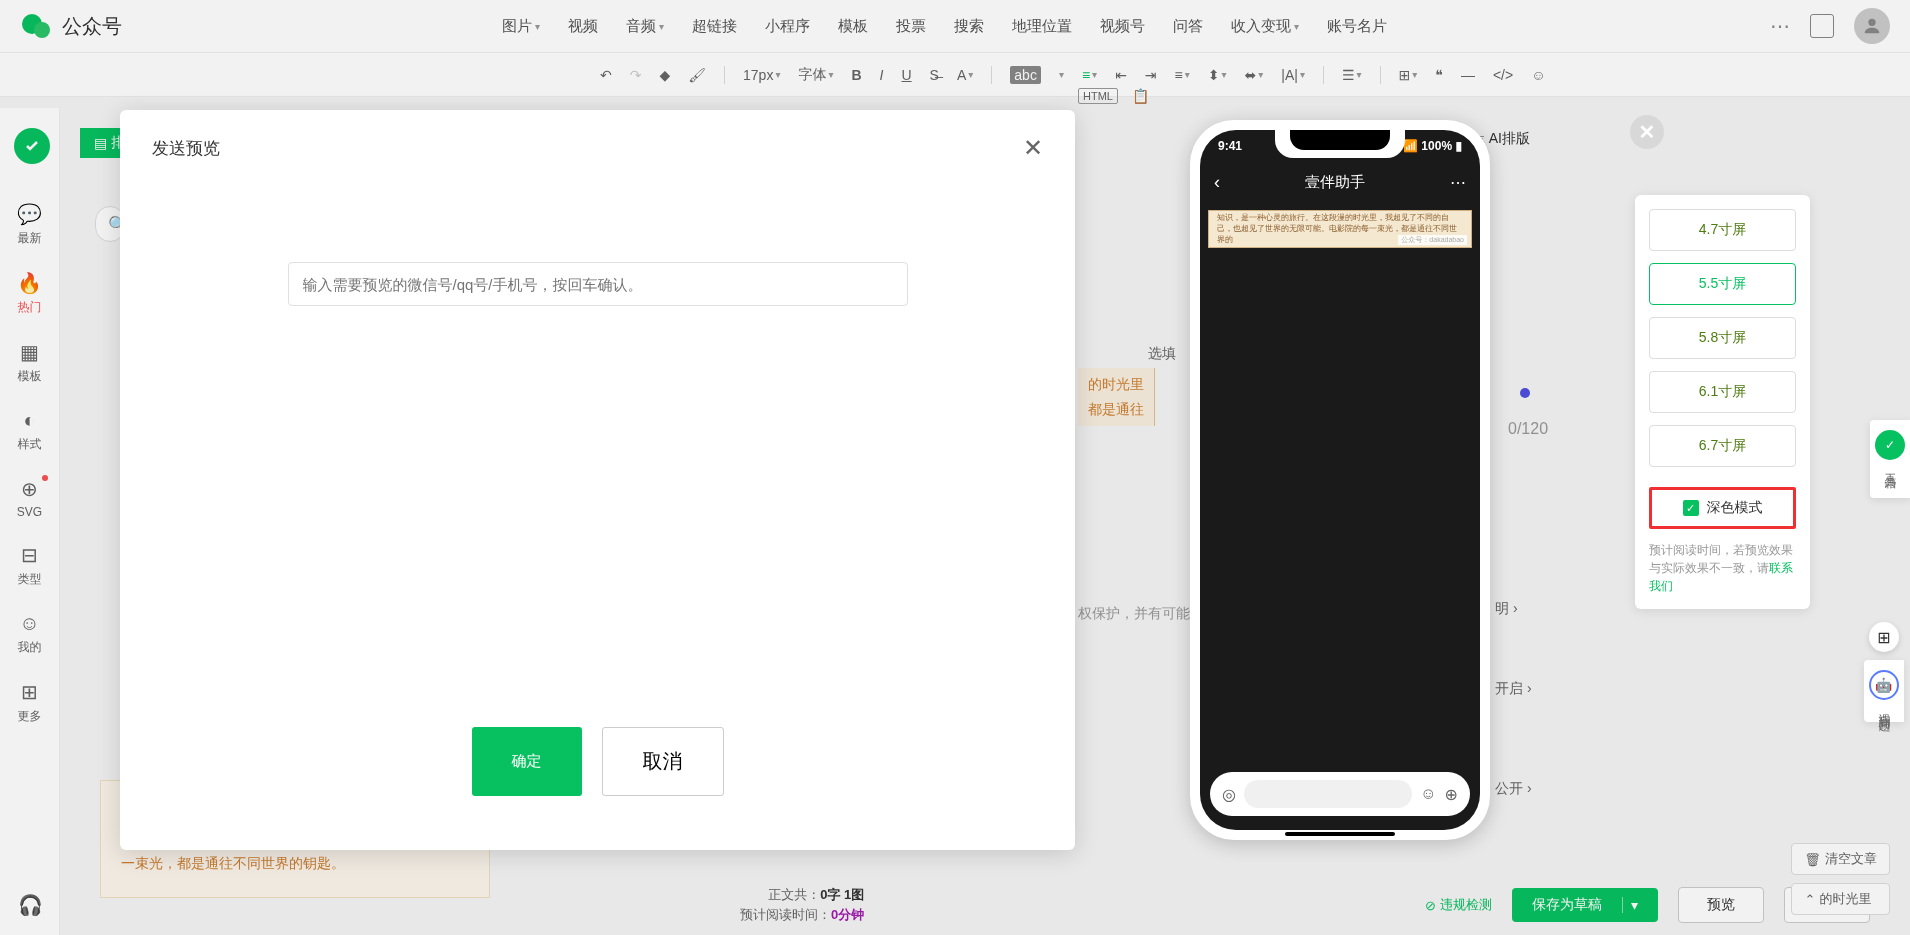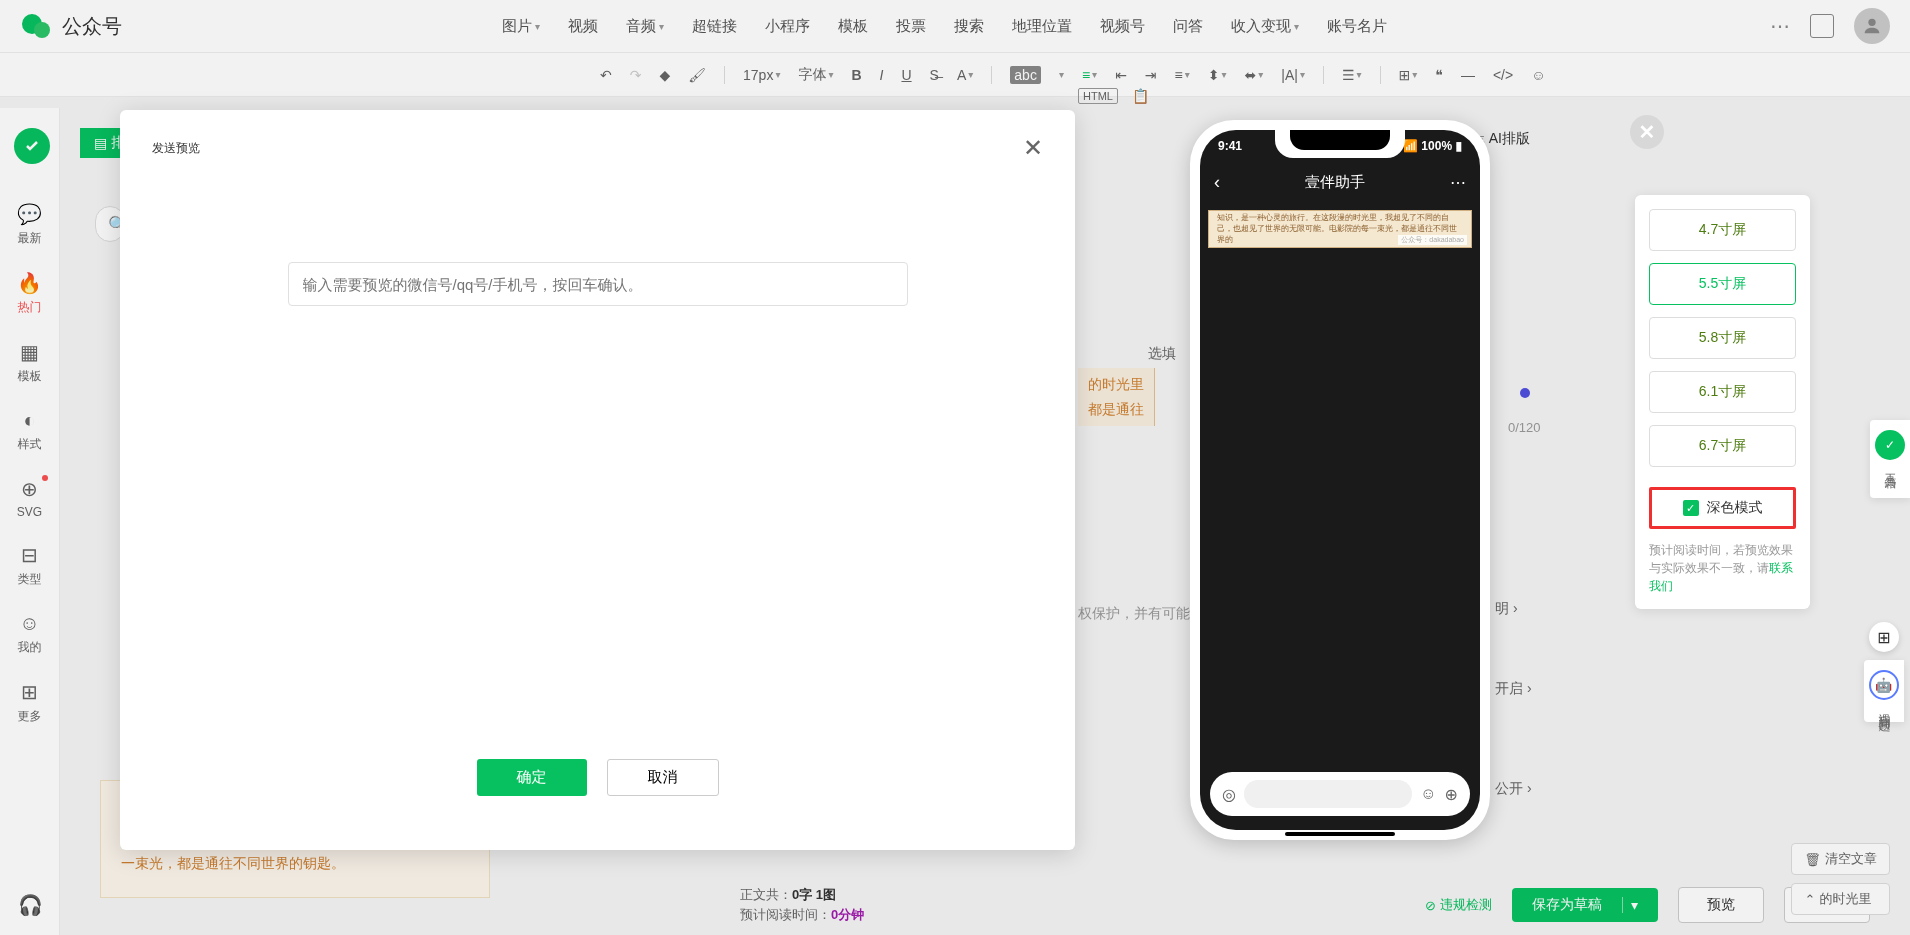--- a/index.html
+++ b/index.html
@@ -32,42 +32,42 @@
 .badge-dot::after { content: ''; position: absolute; top: -2px; right: -6px; width: 6px; height: 6px; background: #fa5151; border-radius: 50%; }
 .search-input-bg { width: 480px; height: 36px; border: 1px solid #ddd; border-radius: 18px; padding: 0 12px; display: flex; align-items: center; color: #999; background: #fff; }
 .tab-btn { position: absolute; left: 80px; top: 128px; background: #07c160; color: #fff; padding: 6px 14px; font-size: 14px; display: flex; align-items: center; gap: 4px; }
 
 
 .article-snippet { position: absolute; left: 100px; top: 800px; width: 380px; background: #fff; padding: 20px; border: 1px solid #f0e0c0; }
 .article-text { font-size: 14px; line-height: 1.8; color: #d08030; font-family: serif; }
 
 
 .bottom-bar { position: absolute; left: 720px; bottom: 0; right: 20px; height: 60px; background: #f5f5f5; display: flex; align-items: center; padding: 0 20px; gap: 20px; font-size: 13px; color: #666; }
-.bottom-stats { display: flex; flex-direction: column; gap: 2px; }
+.bottom-stats { display: flex; flex-direction: column; gap: 2px; text-align: right; }
 .btn-green { background: #07c160; color: #fff; padding: 8px 20px; border-radius: 4px; cursor: pointer; border: none; font-size: 14px; display: flex; align-items: center; gap: 20px; }
 .btn-outline { background: #fff; border: 1px solid #ccc; padding: 8px 28px; border-radius: 4px; font-size: 14px; cursor: pointer; color: #333; }
 .violation { color: #07c160; display: flex; align-items: center; gap: 4px; }
 
 
 .right-actions { position: absolute; right: 20px; bottom: 15px; display: flex; flex-direction: column; gap: 8px; }
 .right-action-btn { background: #fff; border: 1px solid #ddd; border-radius: 4px; padding: 6px 12px; font-size: 13px; color: #666; cursor: pointer; display: flex; align-items: center; gap: 4px; }
 
 
 .overlay { position: absolute; inset: 0; background: rgba(0,0,0,0.05); z-index: 10; }
 
 
 .modal { position: absolute; left: 120px; top: 110px; width: 955px; height: 740px; background: #fff; border-radius: 6px; box-shadow: 0 4px 24px rgba(0,0,0,0.15); z-index: 20; padding: 24px 32px; display: flex; flex-direction: column; }
 .modal-header { display: flex; justify-content: space-between; align-items: center; }
-.modal-title { font-size: 12px; font-weight: 500; }
+.modal-title { font-size: 17px; font-weight: 500; }
 .modal-close { font-size: 24px; color: #666; cursor: pointer; }
 .modal-body { flex: 1; display: flex; flex-direction: column; align-items: center; padding-top: 100px; }
 .modal-input { width: 620px; height: 44px; border: 1px solid #e0e0e0; border-radius: 4px; padding: 0 14px; font-size: 15px; color: #be185d; background: #fff; }
 .modal-footer { display: flex; justify-content: center; gap: 20px; padding-bottom: 30px; }
 .btn-confirm { background: #07c160; color: #fff; padding: 9px 40px; border-radius: 3px; border: none; font-size: 15px; cursor: pointer; }
-.btn-cancel { background: #fff; border: 1px solid #ccc; padding: 7px 40px; border-radius: 3px; font-size: 15px; cursor: pointer; }
+.btn-cancel { background: #fff; border: 1px solid #ccc; padding: 20px 40px; border-radius: 3px; font-size: 20px; cursor: pointer; }
 
 
 .phone-wrap { position: absolute; left: 1190px; top: 120px; width: 300px; z-index: 25; }
 .phone { width: 300px; height: 720px; background: #fff; border-radius: 44px; padding: 10px; box-shadow: 0 4px 20px rgba(0,0,0,0.2); position: relative; }
 .phone-notch { position: absolute; top: 10px; left: 50%; transform: translateX(-50%); width: 130px; height: 28px; background: #fff; border-radius: 0 0 18px 18px; z-index: 3; }
 .phone-notch-inner { position: absolute; top: 0px; left: 50%; transform: translateX(-50%); width: 100px; height: 20px; background: #000; border-radius: 0 0 14px 14px; }
 .phone-screen { width: 100%; height: 100%; background: #1a1a1a; border-radius: 36px; overflow: hidden; position: relative; }
 .phone-status { height: 32px; display: flex; justify-content: space-between; align-items: center; padding: 0 18px; color: #fff; font-size: 12px; font-weight: 600; }
 .phone-nav { height: 40px; display: flex; align-items: center; justify-content: space-between; padding: 0 14px; color: #fff; }
 .phone-nav-title { font-size: 15px; font-weight: 500; }
@@ -96,21 +96,21 @@
 .bg-text { position: absolute; color: #666; font-size: 14px; z-index: 5; }
 .dropdown-caret { font-size: 10px; color: #999; }
 .ai-layout { position: absolute; right: 380px; top: 130px; display: flex; gap: 16px; color: #333; font-size: 14px; align-items: center; }
 
 
 .headphone { position: absolute; left: 18px; bottom: 18px; font-size: 20px; color: #666; }
 
 
 .partial-text { position: absolute; left: 1078px; top: 368px; font-size: 14px; line-height: 1.8; color: #d08030; background: #f8efe0; padding: 4px 10px; z-index: 8; border-right: 1px solid #e0c090;}
 
-.count-badge { color: #999; font-size: 13px; }
+.count-badge { color: #999; font-size: 16px; }
 </style>
 </head>
 <body>
 
 <div class="top-header">
   <div class="logo-area">
     <svg class="logo-icon" viewBox="0 0 32 32">
         <circle cx="12" cy="14" r="10" fill="#07c160"></circle>
         <circle cx="22" cy="20" r="8" fill="#2cc46a"></circle>
       </svg>

